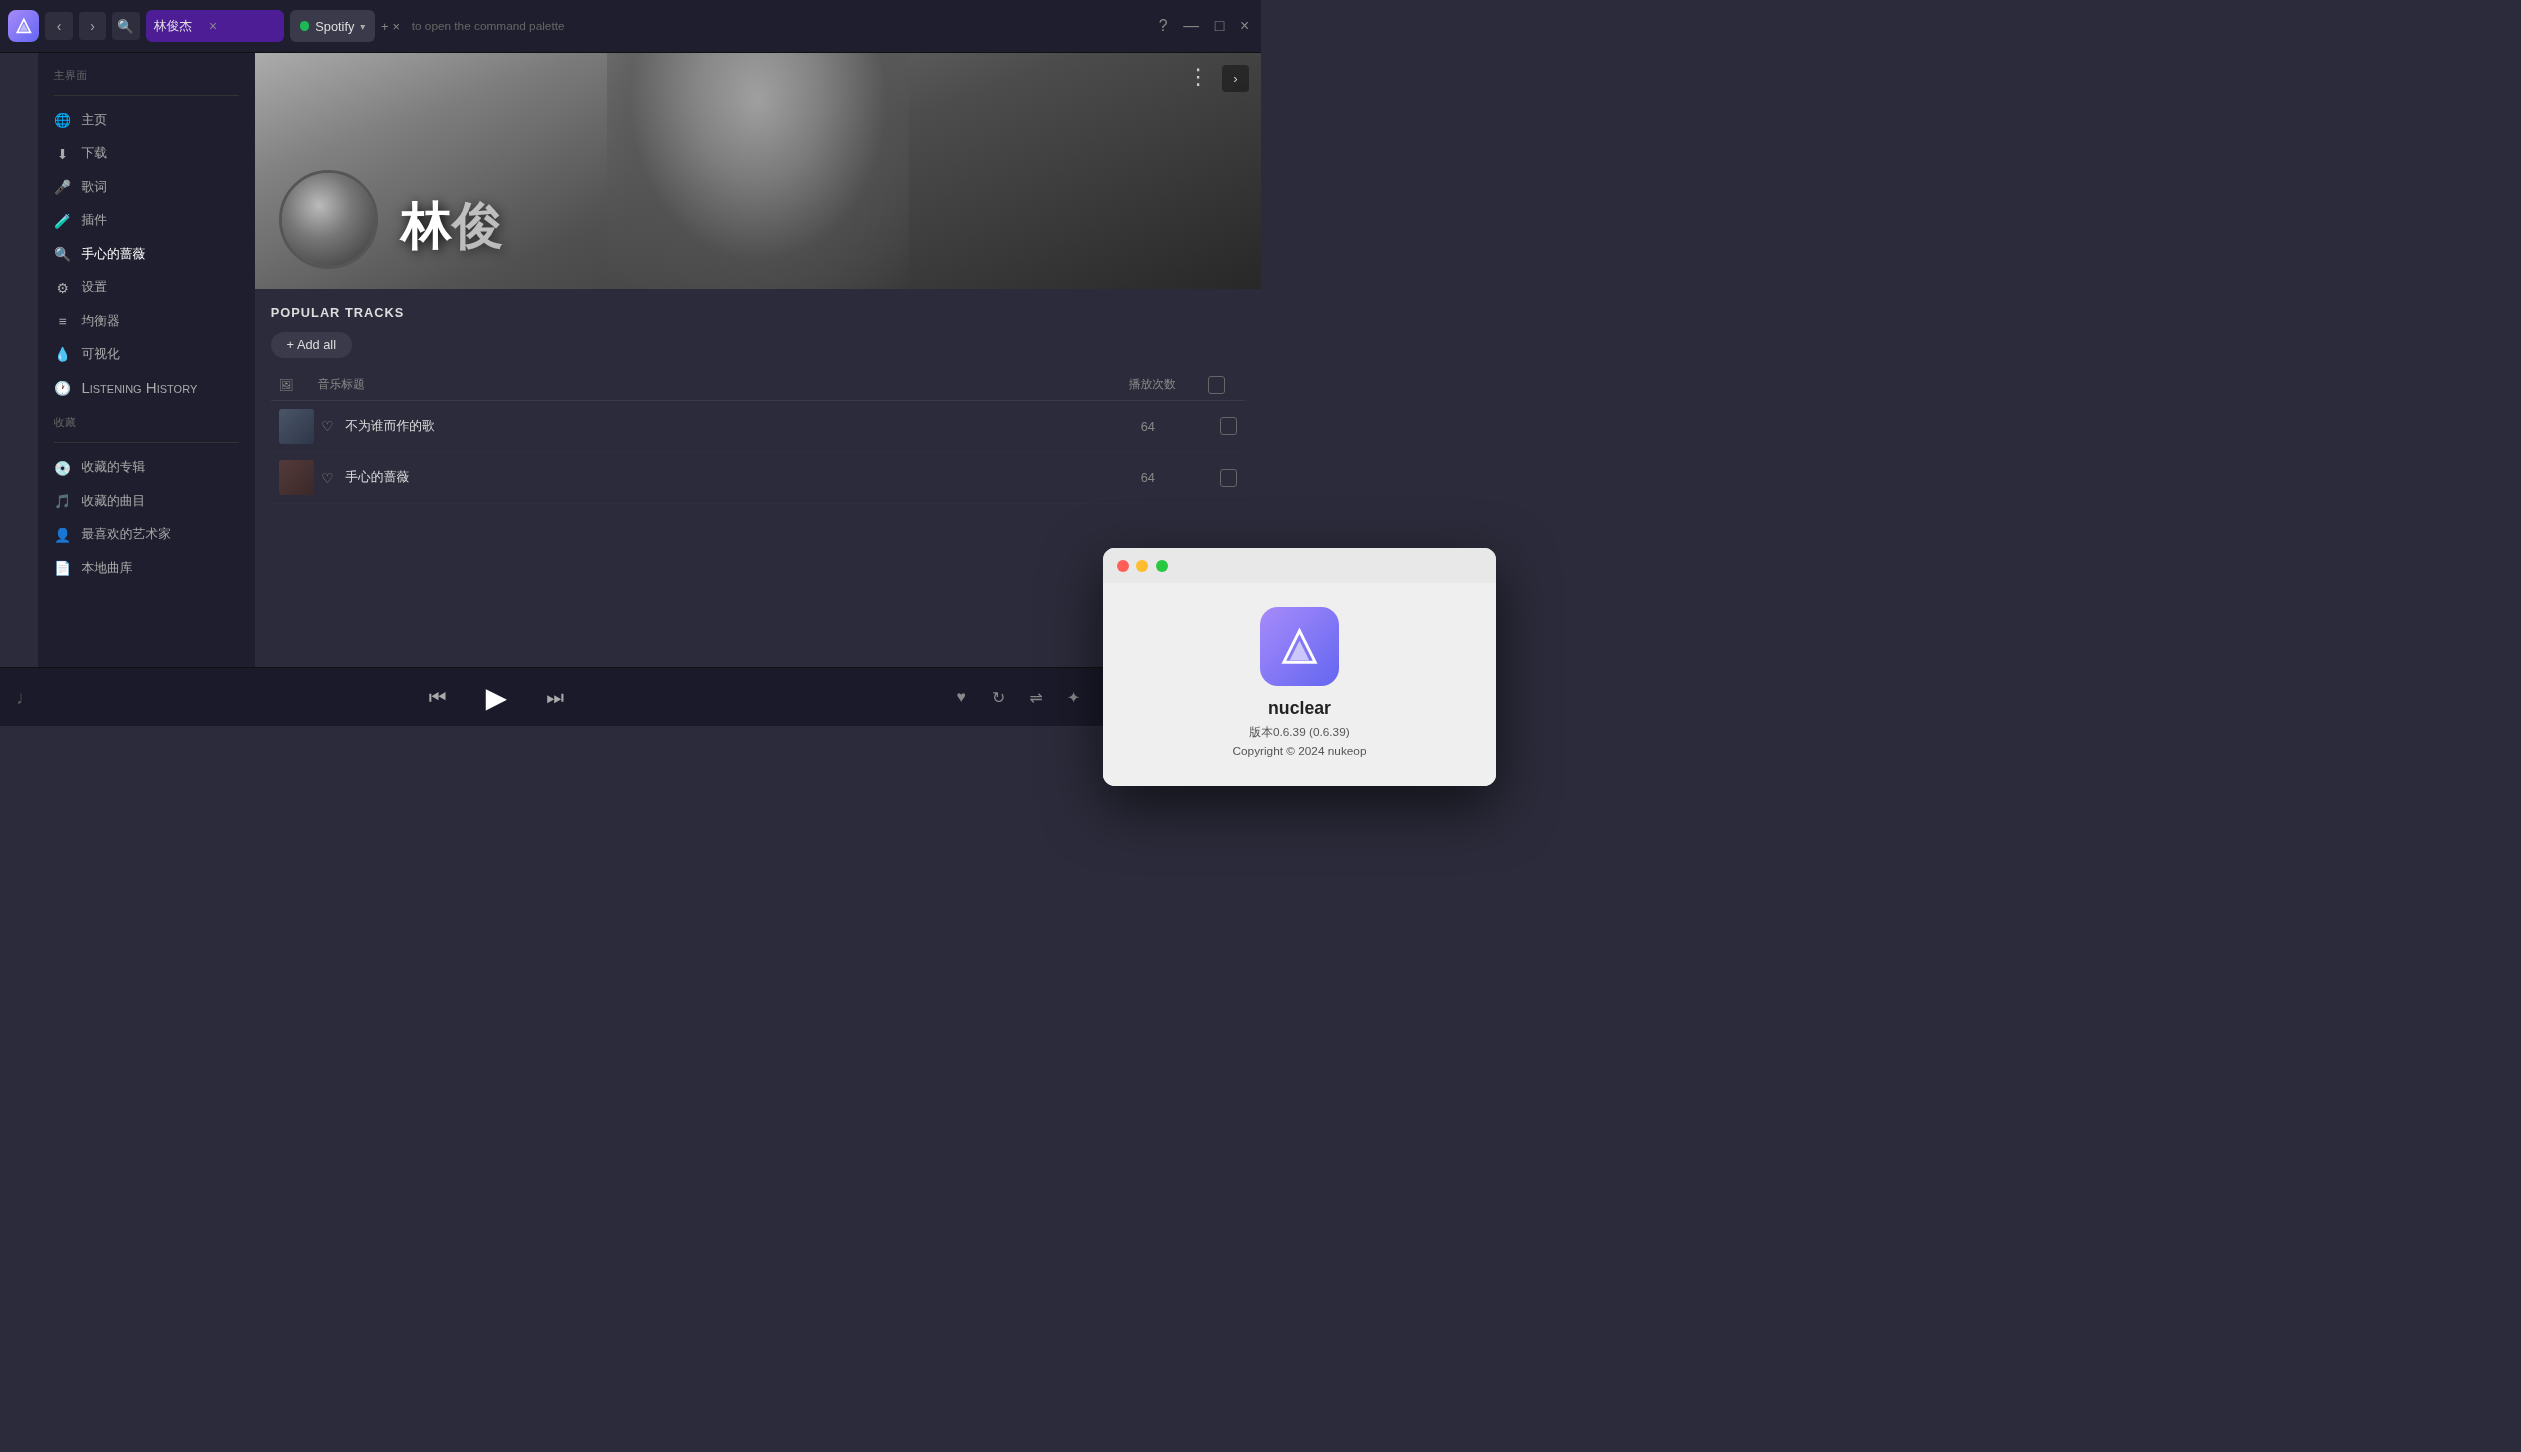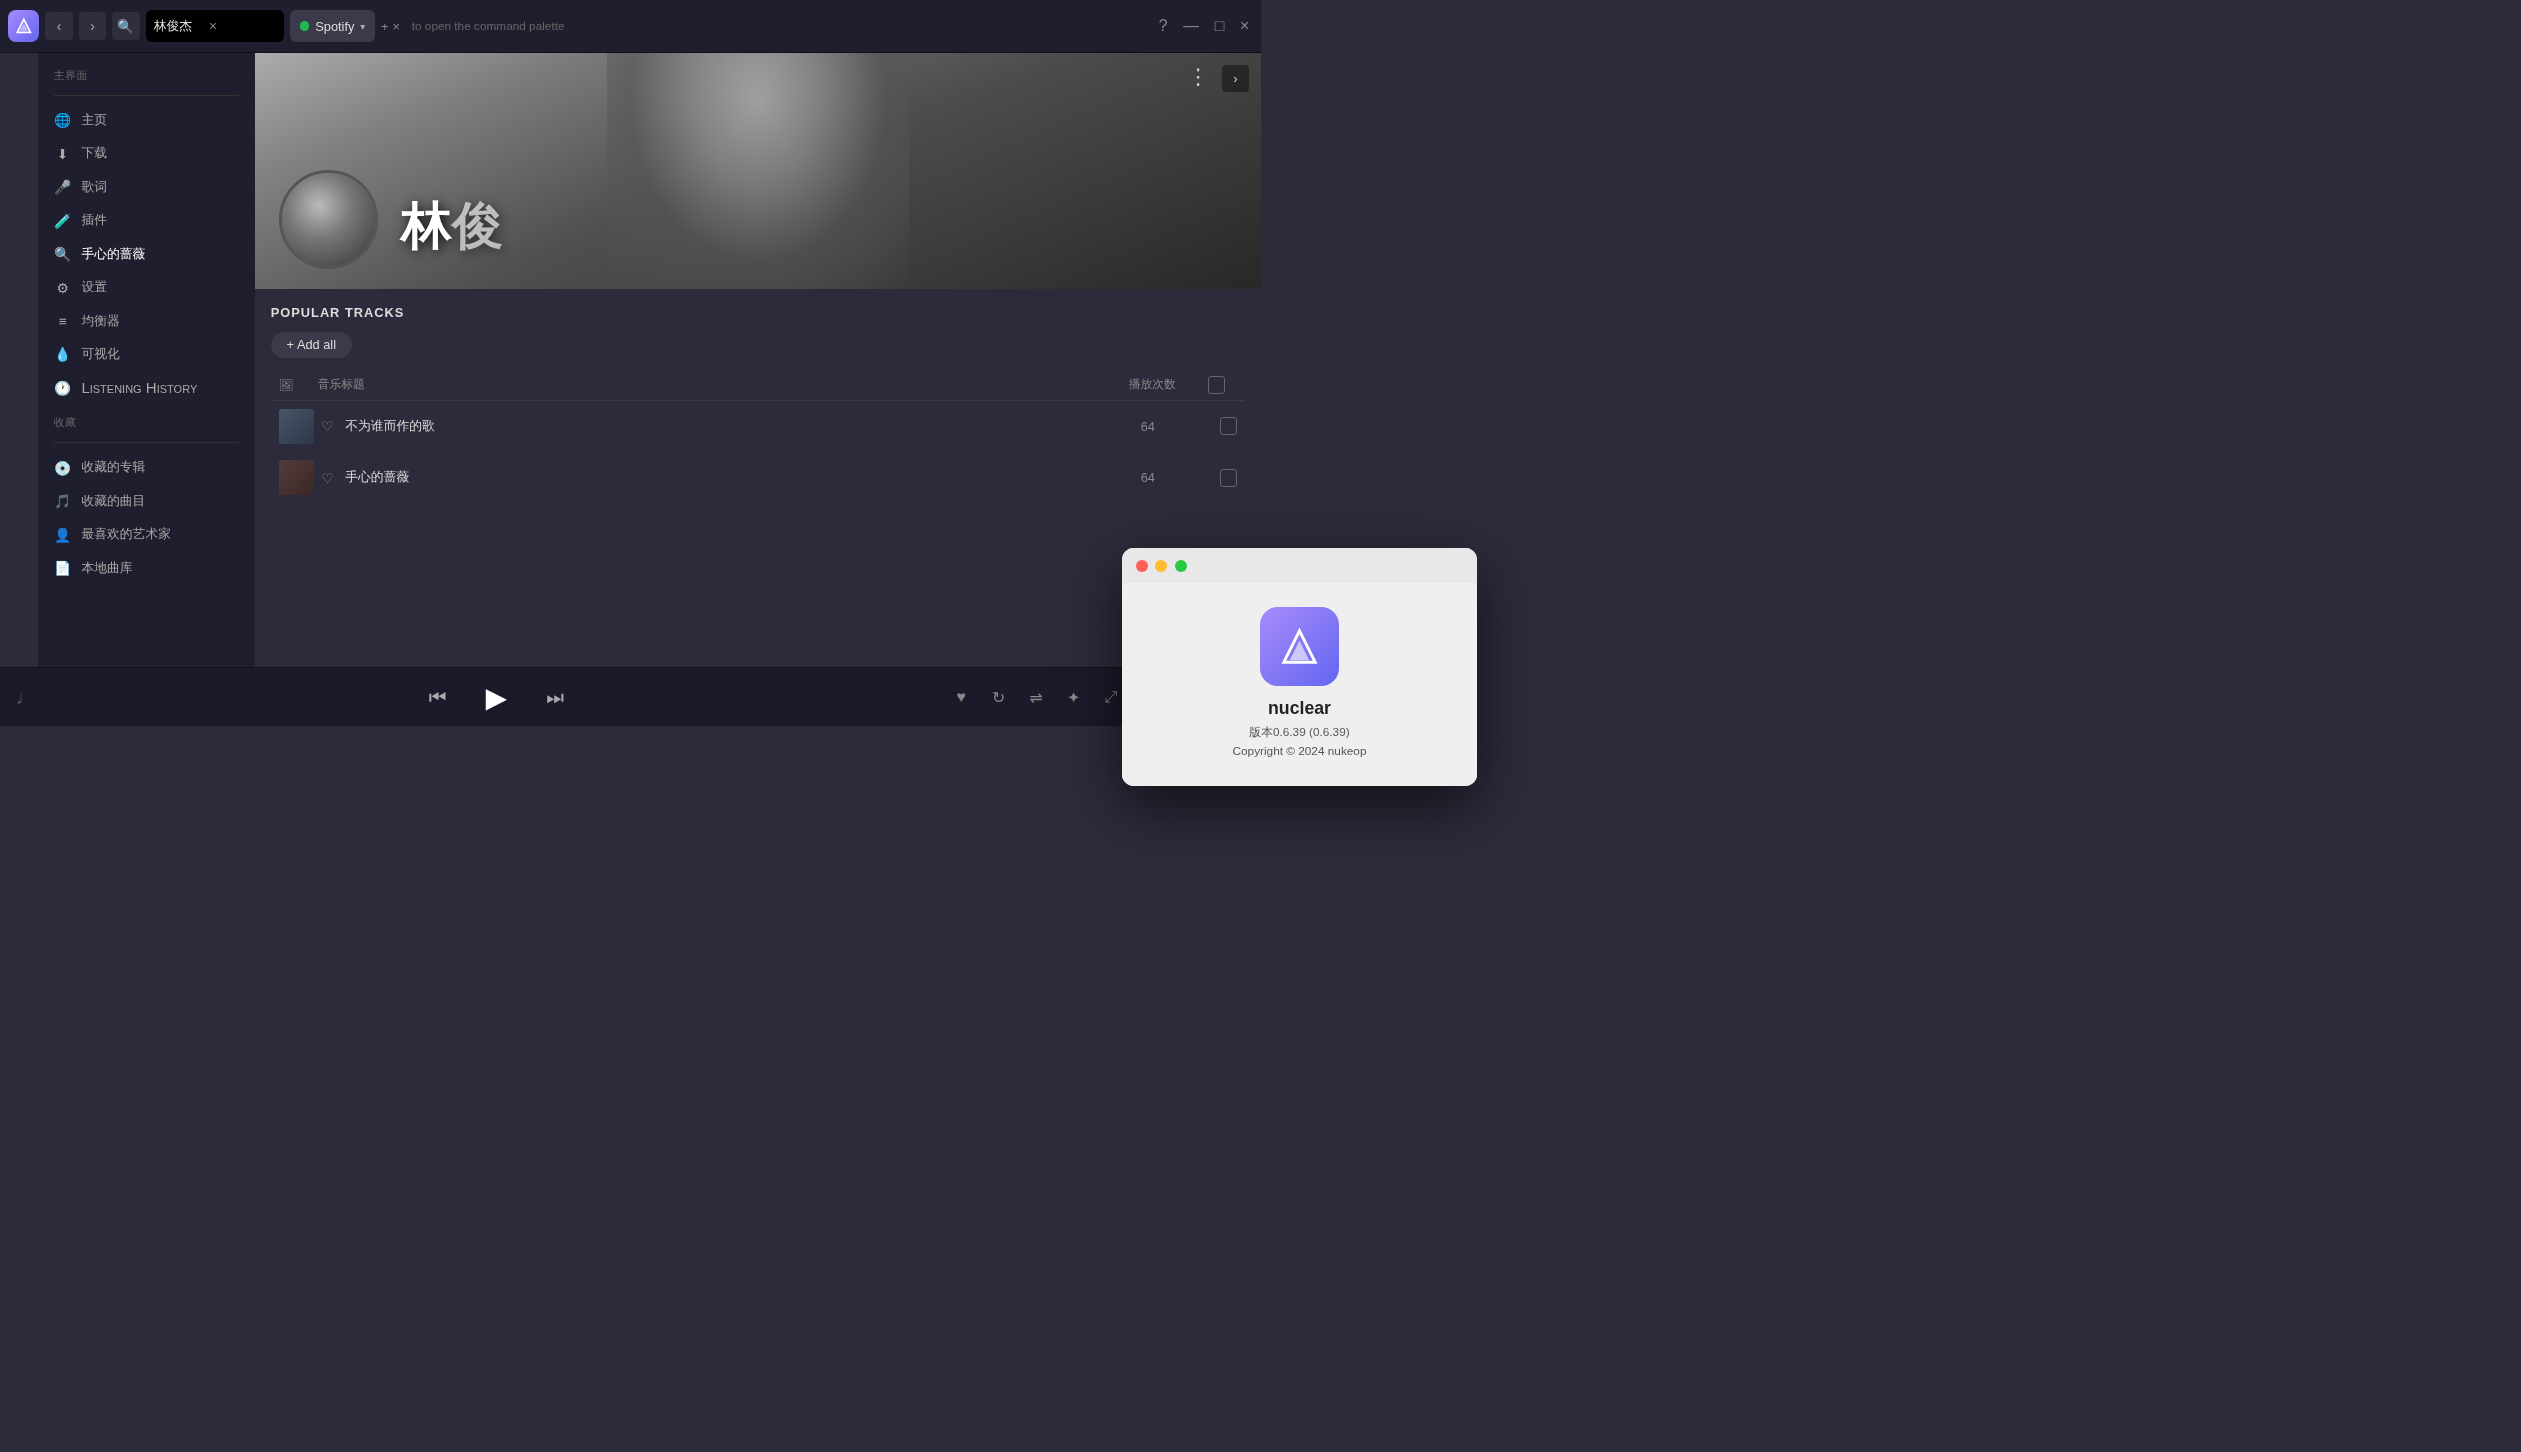--- a/index.html
+++ b/index.html
@@ -46,21 +46,21 @@
       background: #2e2e3e;
       border: none;
       border-radius: 3.9px;
       color: #aaa;
       cursor: pointer;
       display: flex; align-items: center; justify-content: center;
     }
     .tab-area {
       display: flex;
       align-items: center;
-      background: #000000;
+      background: #4c1d95;
       border-radius: 5.9px;
       padding: 2px 7.9px;
       gap: 15px;
       height: 31.5px;
       min-width: 138px;
     }
     .tab-title {
       color: #ddd;
       font-size: 12.8px;
     }
@@ -443,21 +443,21 @@
     .about-dialog-overlay {
       position: fixed;
       top: 0; left: 0; right: 0; bottom: 0;
       z-index: 100;
       display: flex;
       align-items: center;
       justify-content: center;
       pointer-events: none;
     }
     .about-dialog {
-      width: 355px;
+      width: 393px;
       background: #f0eff0;
       border-radius: 11.8px;
       padding: 0;
       box-shadow: 0 19.7px 59px rgba(0,0,0,0.6);
       overflow: hidden;
       pointer-events: all;
       position: relative;
       top: -59px;
       left: 39px;
     }

